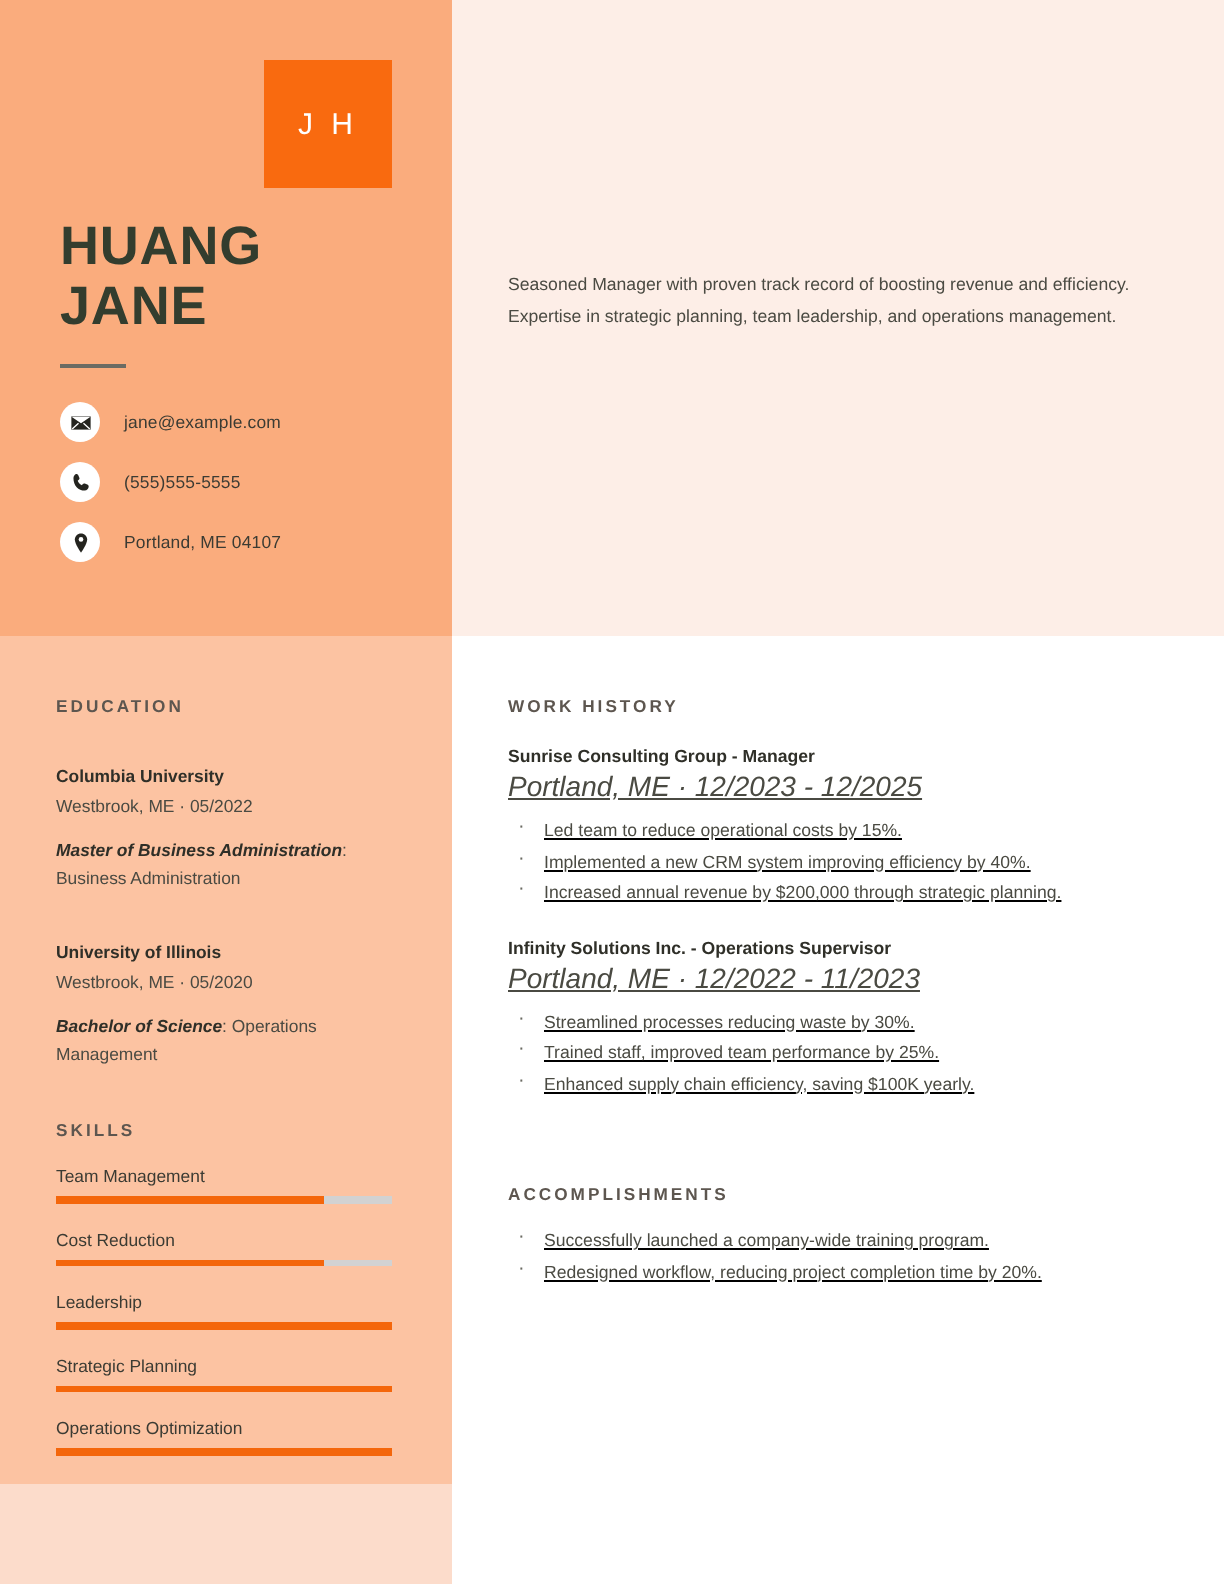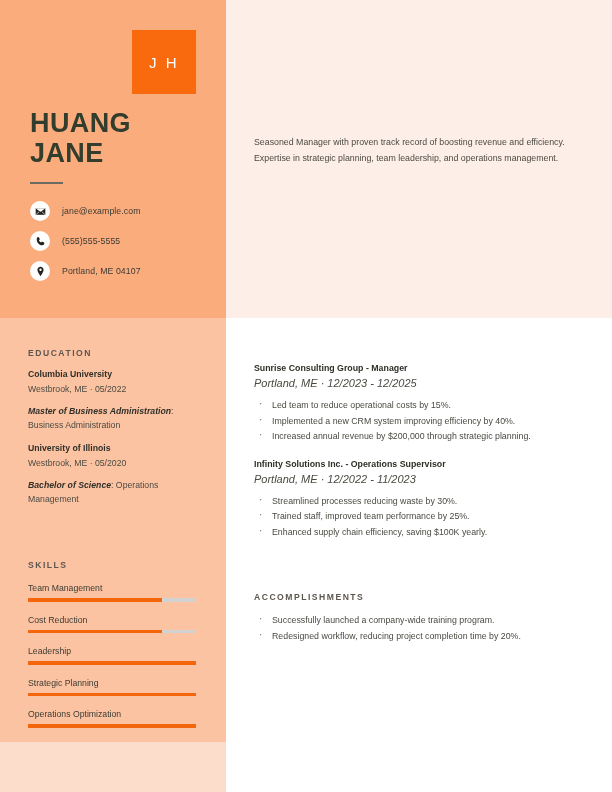--- a/index.html
+++ b/index.html
@@ -128,21 +128,21 @@
     letter-spacing: 1.5px;
     text-transform: uppercase;
   }
 
   
   .education {
     position: absolute;
     left: 28px; top: 348px;
     width: 180px;
   }
-  .edu-entry { margin-top: 10px; }
+  .edu-entry { margin-top: 24px; }
   .edu-school {
     color: #2f2f28;
     font-size: 8.7px;
     font-weight: bold;
     line-height: 13px;
   }
   .edu-meta {
     color: #4a4a42;
     font-size: 8.7px;
     line-height: 14px;
@@ -205,26 +205,27 @@
   }
   .job { margin-top: 14px; }
   .job-title {
     color: #2f2f28;
     font-size: 8.8px;
     font-weight: bold;
     line-height: 13px;
   }
   .job-meta {
     color: #4a4a42;
-    font-size: 11px;
+    font-size: 14px;
     font-style: italic;
     line-height: 14px;
     margin-top: 1px;
-  }
-  .bullets { margin-top: 8px; }
+    text-decoration: underline;
+  }
+  .bullets { margin-top: 8px; text-decoration: underline; }
   .bullet {
     position: relative;
     color: #4a4a42;
     font-size: 8.8px;
     line-height: 14.5px;
     padding-left: 18px;
     margin-bottom: 1px;
   }
   .bullet::before {
     content: "\00B7";
@@ -350,20 +351,21 @@
 
     <div class="skill-item">
       <div class="skill-label">Operations Optimization</div>
       <div class="skill-track">
           <div class="skill-fill" style="width: 100%;"></div>
         </div>
     </div>
   </div>
 
   <div class="work">
+    <div class="sec-head">WORK HISTORY</div>
 
     <div class="job">
       <div class="job-title">Sunrise Consulting Group - Manager</div>
       <div class="job-meta">Portland, ME ·  12/2023 - 12/2025</div>
       <div class="bullets">
         <div class="bullet">Led team to reduce operational costs by 15%.</div>
         <div class="bullet">Implemented a new CRM system improving efficiency by 40%.</div>
         <div class="bullet">Increased annual revenue by $200,000 through strategic planning.</div>
       </div>
     </div>

